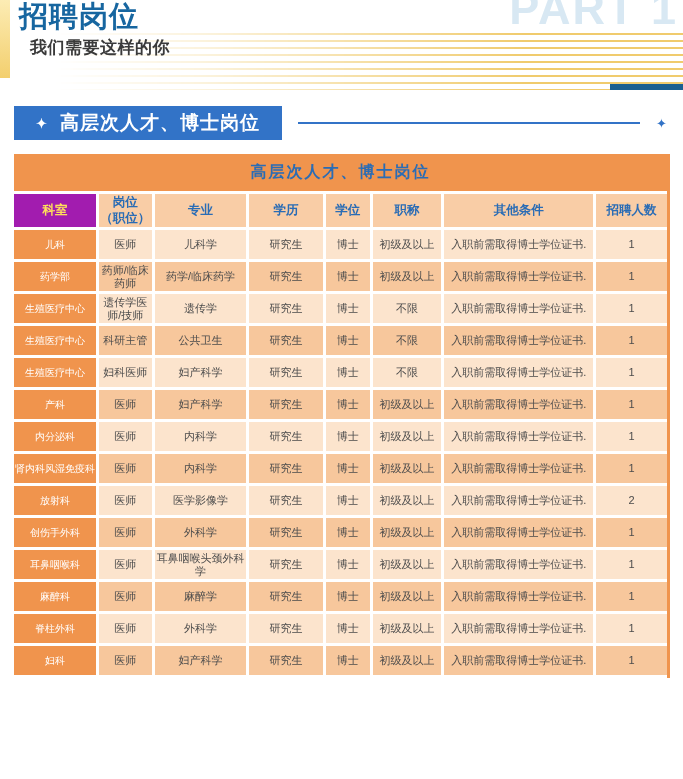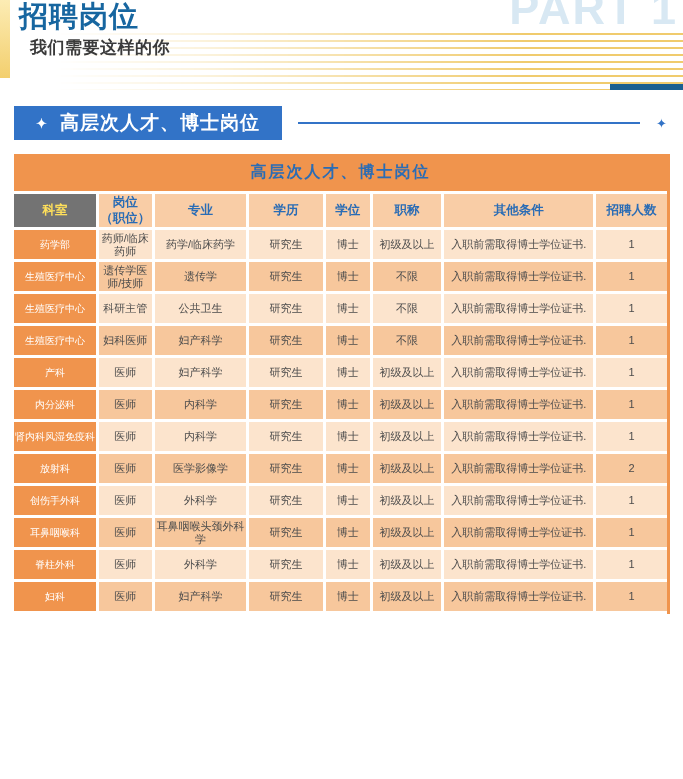--- a/index.html
+++ b/index.html
@@ -55,21 +55,21 @@
   table { width:100%; border-collapse:collapse; table-layout:fixed; }
   col.c1{width:12.8%} col.c2{width:8.5%} col.c3{width:14.5%} col.c4{width:11.7%}
   col.c5{width:7.2%}  col.c6{width:11%}  col.c7{width:23.2%} col.c8{width:11.1%}
   th,td { border:3px solid #ffffff; text-align:center; vertical-align:middle; padding:1px 1px; }
   th:first-child, td:first-child { border-left:0; }
   th:last-child,  td:last-child  { border-right:0; }
   th {
     background:#f9cda6; color:#2a6cb5; height:26px;
     font-size:12.5px; font-weight:700; white-space:pre-line; line-height:1.25;
   }
-  th:first-child { background:#737373; color:#ffe05a; }
+  th:first-child { background:#a21caf; color:#ffe05a; }
   td { font-size:11px; color:#4c4c4c; height:27px; line-height:1.2; }
   tbody tr:nth-child(odd)  td { background:#fce4cd; }
   tbody tr:nth-child(even) td { background:#f7c79c; }
   tbody td:first-child {
     background:#f0944d !important; color:#ffffff;
     font-size:10px; white-space:nowrap; overflow:hidden; padding:0;
   }
 </style>
 </head>
 <body>
@@ -115,20 +115,30 @@
             <th>专业</th>
             <th>学历</th>
             <th>学位</th>
             <th>职称</th>
             <th>其他条件</th>
             <th>招聘人数</th>
           </tr>
         </thead>
       <tbody>
           <tr>
+            <td>儿科</td>
+            <td>医师</td>
+            <td>儿科学</td>
+            <td>研究生</td>
+            <td>博士</td>
+            <td>初级及以上</td>
+            <td>入职前需取得博士学位证书.</td>
+            <td>1</td>
+          </tr>
+          <tr>
             <td>药学部</td>
             <td>药师/临床药师</td>
             <td>药学/临床药学</td>
             <td>研究生</td>
             <td>博士</td>
             <td>初级及以上</td>
             <td>入职前需取得博士学位证书.</td>
             <td>1</td>
           </tr>
           <tr>
@@ -215,20 +225,30 @@
             <td>耳鼻咽喉科</td>
             <td>医师</td>
             <td>耳鼻咽喉头颈外科学</td>
             <td>研究生</td>
             <td>博士</td>
             <td>初级及以上</td>
             <td>入职前需取得博士学位证书.</td>
             <td>1</td>
           </tr>
           <tr>
+            <td>麻醉科</td>
+            <td>医师</td>
+            <td>麻醉学</td>
+            <td>研究生</td>
+            <td>博士</td>
+            <td>初级及以上</td>
+            <td>入职前需取得博士学位证书.</td>
+            <td>1</td>
+          </tr>
+          <tr>
             <td>脊柱外科</td>
             <td>医师</td>
             <td>外科学</td>
             <td>研究生</td>
             <td>博士</td>
             <td>初级及以上</td>
             <td>入职前需取得博士学位证书.</td>
             <td>1</td>
           </tr>
           <tr>

